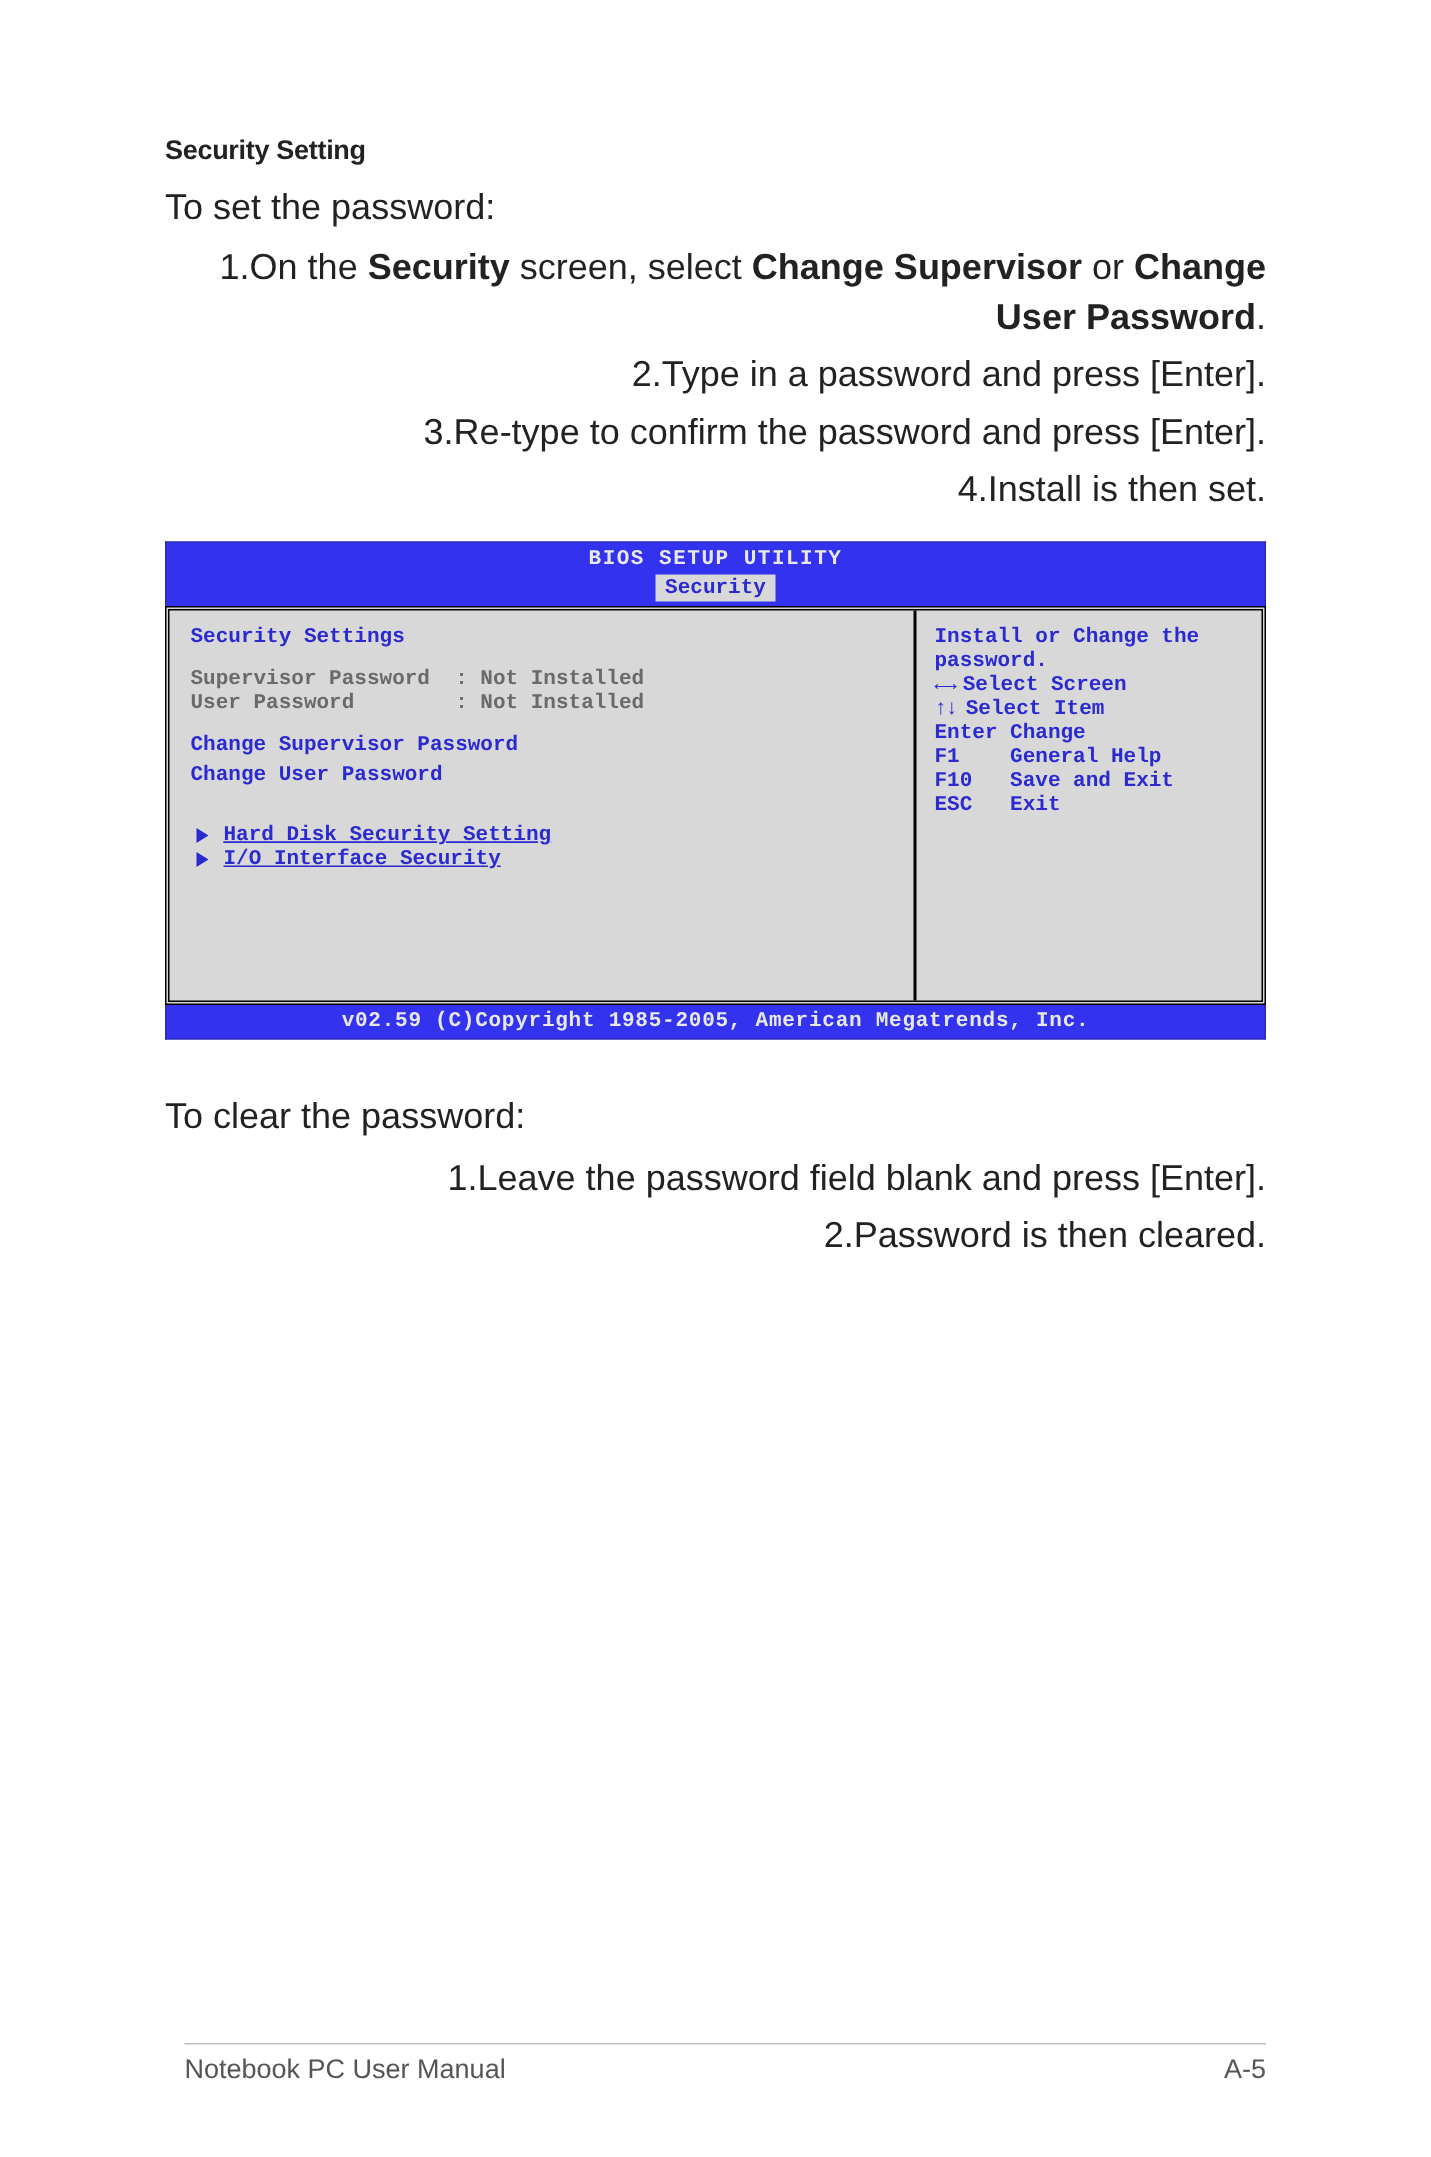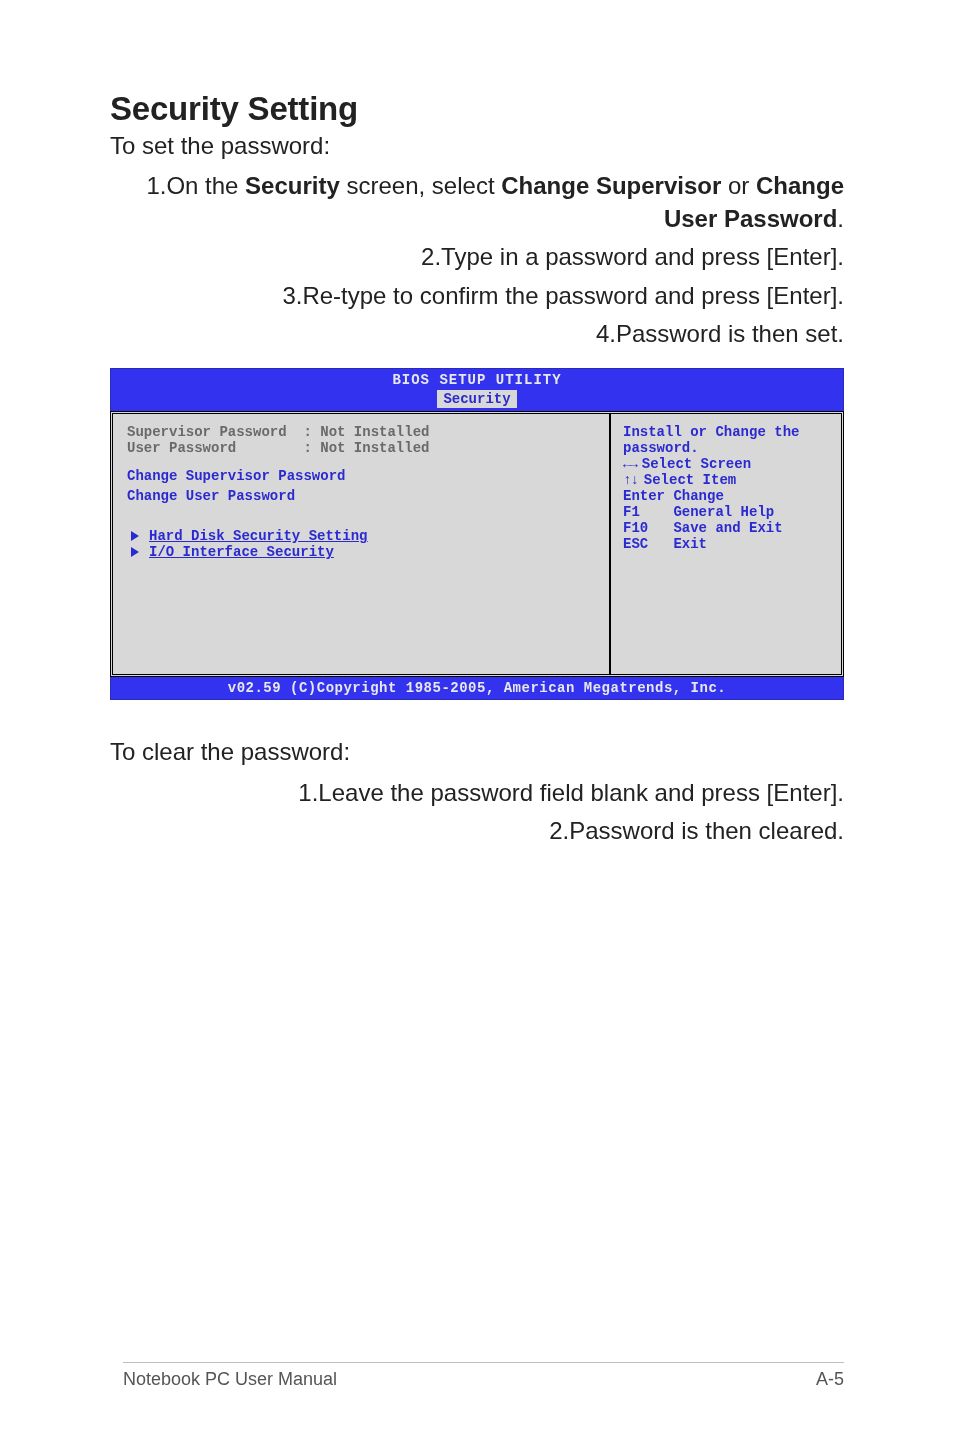--- a/index.html
+++ b/index.html
@@ -8,23 +8,23 @@
     height: 1438px;
     background: #fff;
     font-family: "Segoe UI", "Helvetica Neue", Arial, sans-serif;
     color: #222;
     position: relative;
   }
   .page {
     padding: 90px 110px 0 110px;
   }
   .heading {
-    font-size: 33px;
+    font-size: 18px;
     font-weight: 700;
-    margin-bottom: 2px;
+    margin-bottom: 12px;
     letter-spacing: -0.2px;
   }
   .para {
     font-size: 24px;
     line-height: 1.35;
     margin-bottom: 8px;
   }
   ol.steps {
     list-style: none;
     margin-top: 4px;
@@ -176,31 +176,32 @@
     <li>
       <span class="num">1.</span><span>On the </span><span class="bold">Security</span><span> screen, select </span><span class="bold">Change Supervisor</span><span> or </span><span class="bold">Change User Password</span><span>.</span>
     </li>
     <li>
       <span class="num">2.</span><span>Type in a password and press [Enter].</span>
     </li>
     <li>
       <span class="num">3.</span><span>Re-type to confirm the password and press [Enter].</span>
     </li>
     <li>
-      <span class="num">4.</span><span>Password is then set.</span>
+      <span class="num">4.</span><span>Install is then set.</span>
     </li>
   </ol>
 
   <div class="bios">
     <div class="bios-titlebar">BIOS SETUP UTILITY</div>
     <div class="bios-tabrow">
       <span class="bios-tab">Security</span>
     </div>
     <div class="bios-body">
       <div class="bios-left">
+        <div class="bios-sec-title">Security Settings</div>
         <div class="bios-kv">Supervisor Password  : Not Installed</div>
         <div class="bios-kv">User Password        : Not Installed</div>
         <div class="bios-links-block">
           <div class="bios-link">Change Supervisor Password</div>
           <div class="bios-link">Change User Password</div>
         </div>
         <div class="bios-sub-block">
           <div class="bios-sub underline"><span>Hard Disk Security Setting</span></div>
           <div class="bios-sub"><span>I/O Interface Security</span></div>
         </div>

